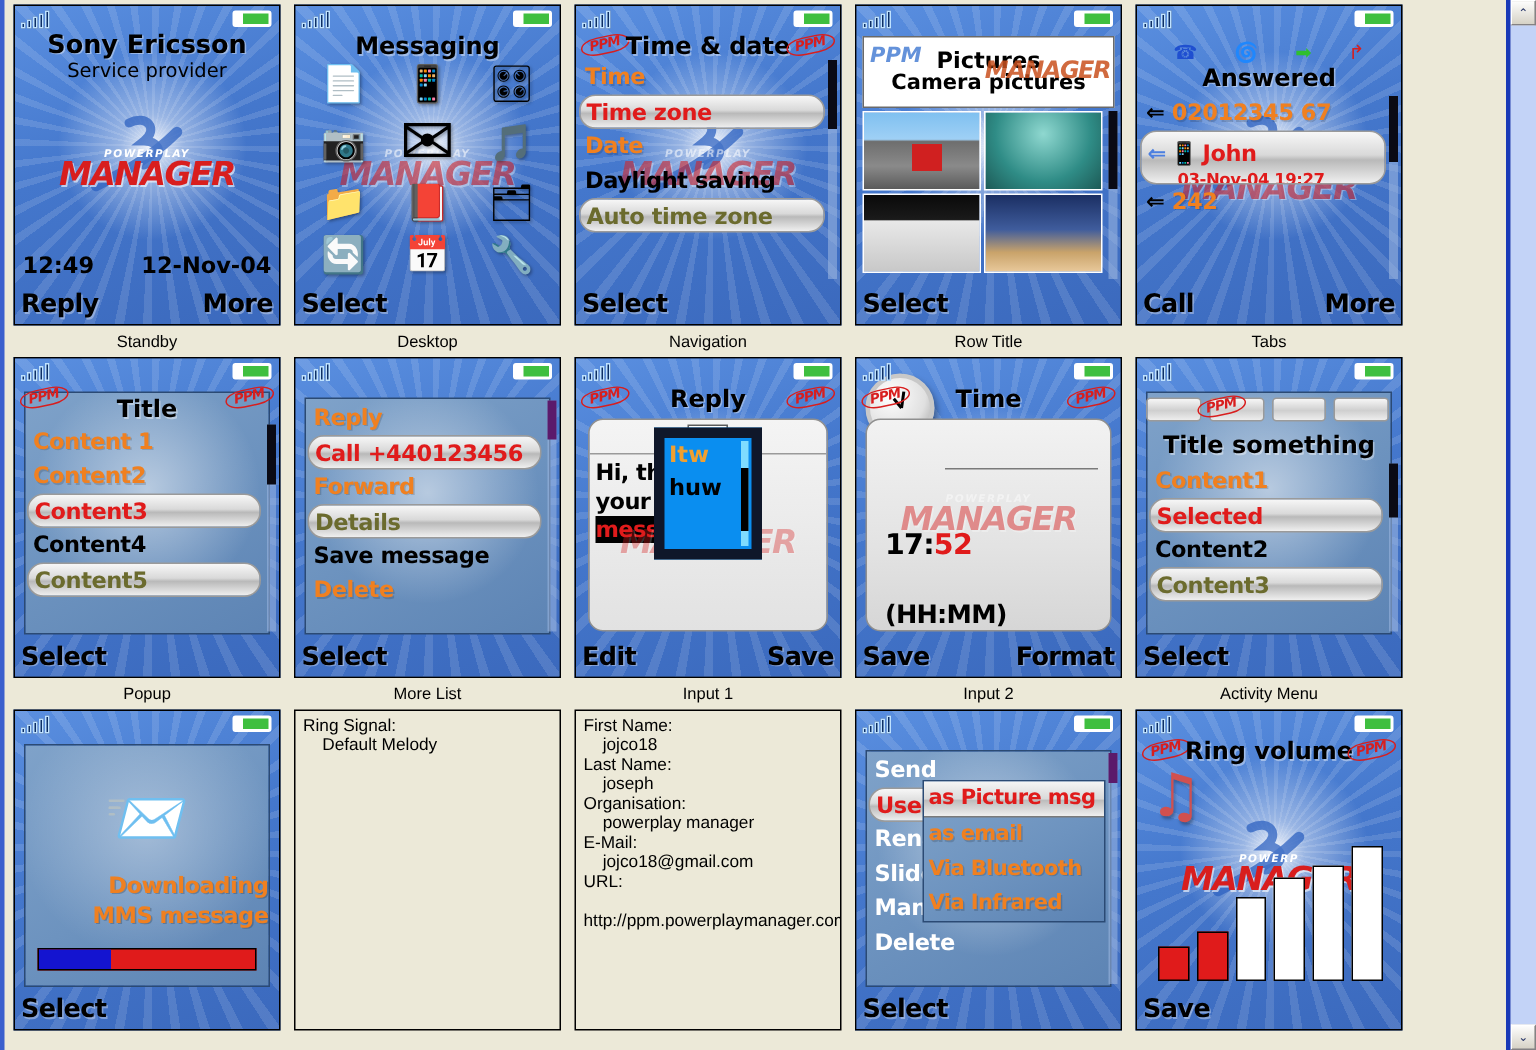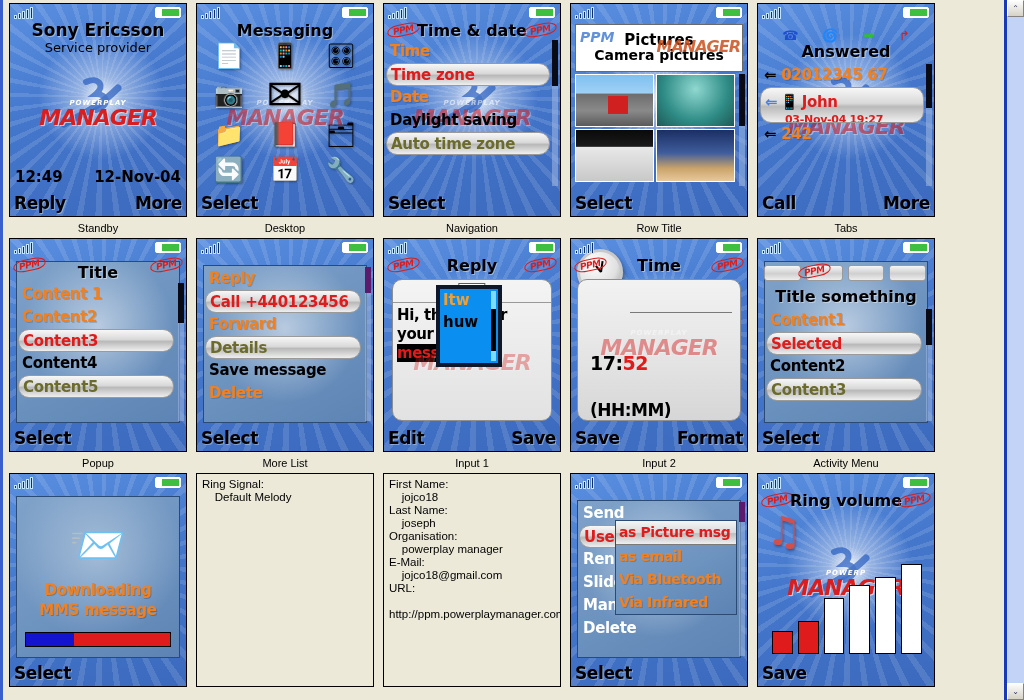--- a/index.html
+++ b/index.html
@@ -165,21 +165,21 @@
   .tabicons{position:absolute;left:0;top:20px;width:100%;height:22px;z-index:5;display:flex;align-items:center;justify-content:space-around;padding:0 12px;box-sizing:border-box;}
   .tabicons span{font-size:13px;}
   .callrow{display:flex;align-items:center;gap:3px;}
   .callrow .arrow{color:#4b7fe0;font-size:15px;font-weight:bold;}
   
   .txtbox{position:absolute;left:8px;right:8px;top:40px;bottom:30px;background:linear-gradient(#f4f4f4,#e2e2e2);border:1px solid #8f8f8f;border-radius:10px;z-index:4;overflow:hidden;}
   .aa{position:absolute;left:50%;transform:translateX(-50%);top:3px;border:1px solid #5a5a5a;background:#fff;font-weight:bold;font-size:12px;padding:0 4px;color:#000;}
   .aaline{position:absolute;left:0;right:0;top:22px;border-top:1px solid #9a9a9a;}
   .bodytext{position:absolute;left:4px;right:4px;top:26px;font-weight:bold;font-size:15px;color:#000;line-height:19px;letter-spacing:-.4px;}
   .hilite{background:#000;color:#e01b1b;}
-  .predict{position:absolute;left:52px;top:46px;width:58px;height:74px;background:#0a8ef0;border:4px solid #0f172a;z-index:6;}
+  .predict{position:absolute;left:52px;top:46px;width:58px;height:74px;background:#0a8ef0;border:7px solid #0f172a;z-index:6;}
   .predict .pw{font-weight:bold;font-size:15px;padding-left:3px;line-height:22px;}
   .predict .pw1{color:#f0a030;}
   .predict .pw2{color:#000;}
   .predict .pbar{position:absolute;right:2px;top:2px;width:5px;height:70px;background:#7fdcff;}
   .predict .pbar i{position:absolute;left:0;top:18px;width:5px;height:42px;background:#000;display:block;}
   
   .clock{position:absolute;left:6px;top:10px;width:46px;height:46px;border-radius:50%;
         background:radial-gradient(circle at 35% 30%,#fff,#e0e0e0 60%,#9a9a9a);
         border:3px solid #c8c8c8;box-shadow:2px 3px 4px rgba(0,0,0,.35);box-sizing:border-box;}
   .clock:before{content:"";position:absolute;left:50%;top:22%;width:2px;height:28%;background:#000;transform-origin:bottom center;transform:rotate(8deg);}
@@ -190,21 +190,21 @@
   .timefmt{position:absolute;left:12px;top:120px;font-weight:bold;font-size:17px;color:#000;letter-spacing:-.5px;}
   
   .amtabs{position:absolute;left:6px;right:8px;top:26px;height:16px;z-index:5;display:flex;gap:5px;}
   .amtabs i{flex:1;background:linear-gradient(#f6f6f6,#cfcfcf 55%,#ededed);border:1px solid #9a9a9a;border-radius:3px;display:block;}
   
   .dlpanel{position:absolute;left:6px;right:6px;top:22px;bottom:28px;z-index:3;
     background:radial-gradient(circle at 50% 35%,rgba(255,255,255,.35),rgba(255,255,255,0) 65%),
                linear-gradient(150deg,#7fa2c9,#6d93bf 55%,#5c83b3);
     border:1px solid #2b4a74;overflow:hidden;}
   .envelope{position:absolute;left:50%;top:30%;transform:translate(-50%,-50%);font-size:46px;}
-  .dltext{position:absolute;left:0;right:0;top:52%;text-align:center;font-weight:bold;font-size:15px;color:#f08020;line-height:20px;letter-spacing:-.3px;text-shadow:1px 1px 0 rgba(0,0,0,.2);}
+  .dltext{position:absolute;left:0;right:0;top:52%;text-align:right;font-weight:bold;font-size:15px;color:#f08020;line-height:20px;letter-spacing:-.3px;text-shadow:1px 1px 0 rgba(0,0,0,.2);}
   .progress{position:absolute;left:8px;right:8px;bottom:10px;height:13px;background:#e01b1b;border:1px solid #000;}
   .progress i{display:block;height:100%;width:33%;background:#1414d0;}
   
   .submenu{position:absolute;left:44px;top:46px;width:120px;z-index:8;background:linear-gradient(150deg,#7fa2c9,#6d93bf 55%,#5c83b3);border:1px solid #2b4a74;}
   .submenu .si{height:23px;line-height:23px;font-weight:bold;font-size:14px;padding-left:3px;white-space:nowrap;letter-spacing:-.4px;}
   .submenu .si.sel{background:linear-gradient(#f5f5f5,#dadada 50%,#bdbdbd 55%,#efefef);color:#e01b1b;border-bottom:1px solid #7a7a7a;}
   
   .notes{position:absolute;left:8px;top:34px;font-size:40px;color:#d0504f;z-index:4;filter:drop-shadow(1px 2px 1px rgba(0,0,0,.3));}
   .bars{position:absolute;left:14px;right:12px;bottom:32px;height:96px;z-index:5;display:flex;align-items:flex-end;gap:5px;}
   .bars i{flex:1;display:block;border:1px solid #000;}

